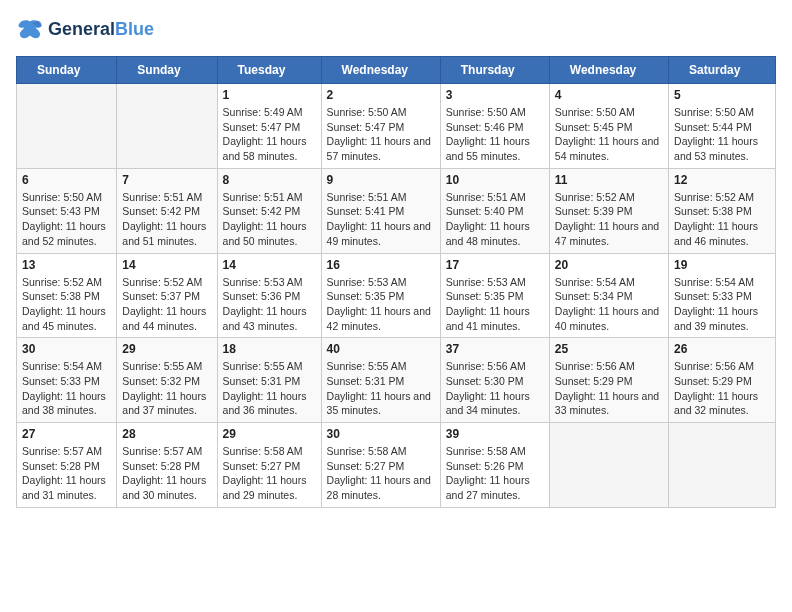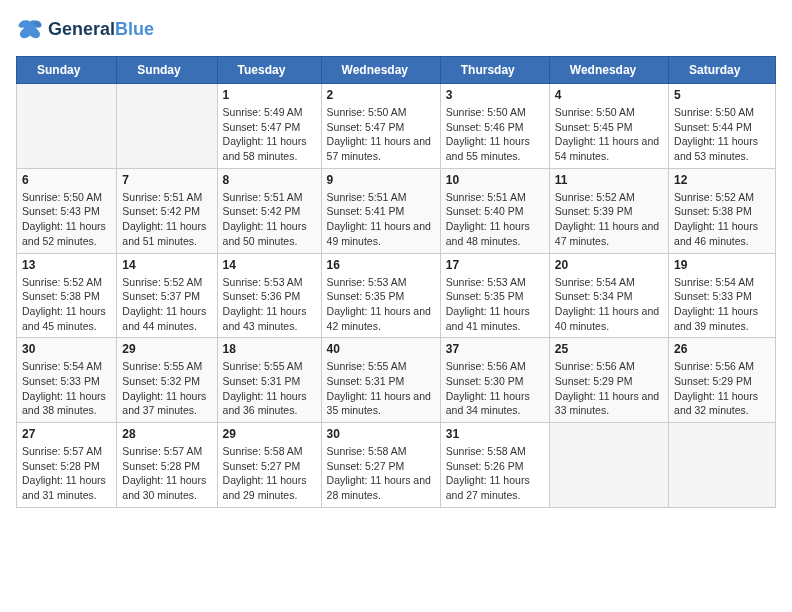--- a/index.html
+++ b/index.html
@@ -246,20 +246,20 @@
         </td>
         <td>
           <div class="day-number">29</div>
           <div class="day-info">Sunrise: 5:58 AM<br>Sunset: 5:27 PM<br>Daylight: 11 hours and 29 minutes.</div>
         </td>
         <td>
           <div class="day-number">30</div>
           <div class="day-info">Sunrise: 5:58 AM<br>Sunset: 5:27 PM<br>Daylight: 11 hours and 28 minutes.</div>
         </td>
         <td>
-          <div class="day-number">31</div>
+          <div class="day-number">39</div>
           <div class="day-info">Sunrise: 5:58 AM<br>Sunset: 5:26 PM<br>Daylight: 11 hours and 27 minutes.</div>
         </td>
         <td class="empty-cell"></td>
         <td class="empty-cell"></td>
       </tr>
     </tbody>
 </table>
 
 </body></html>

